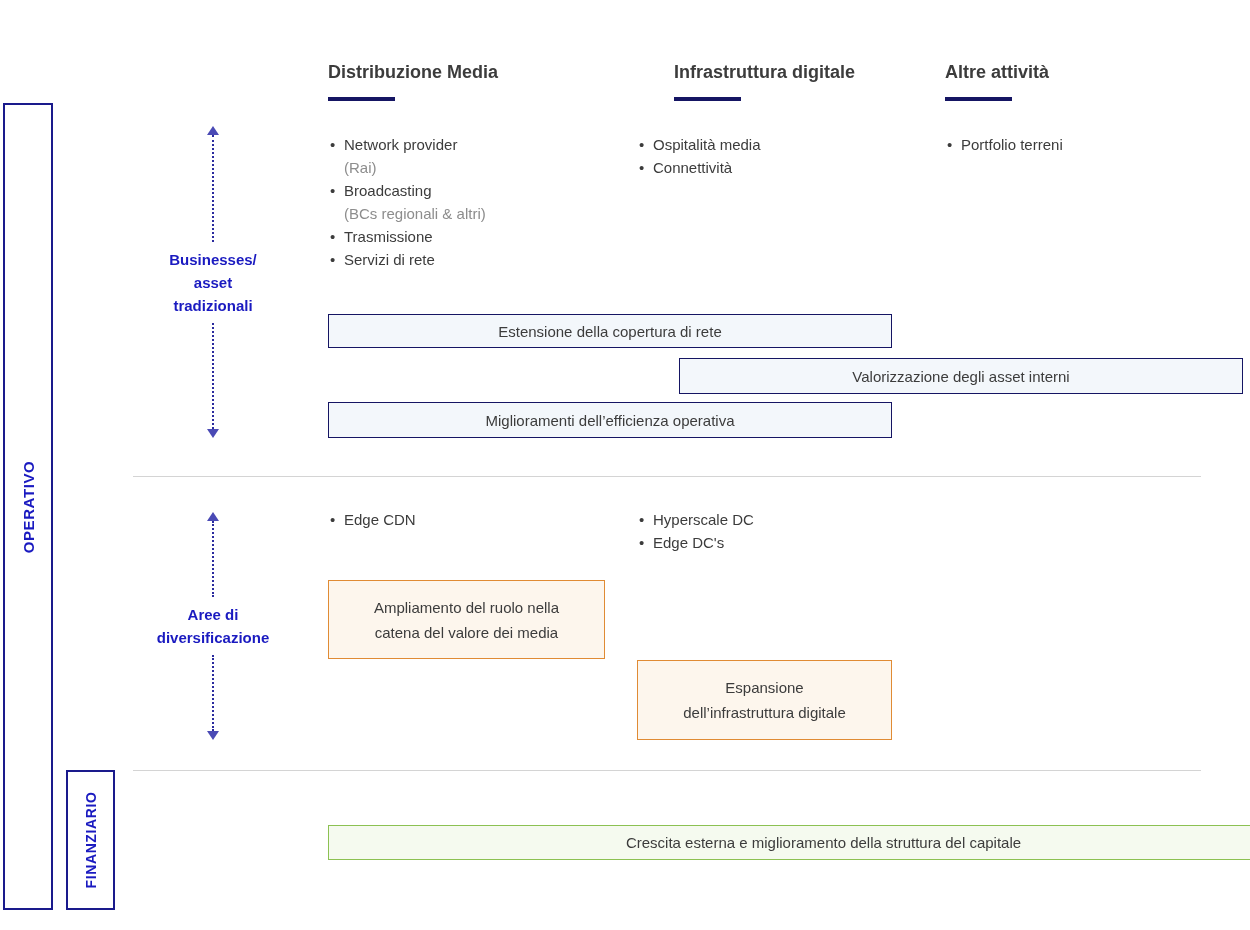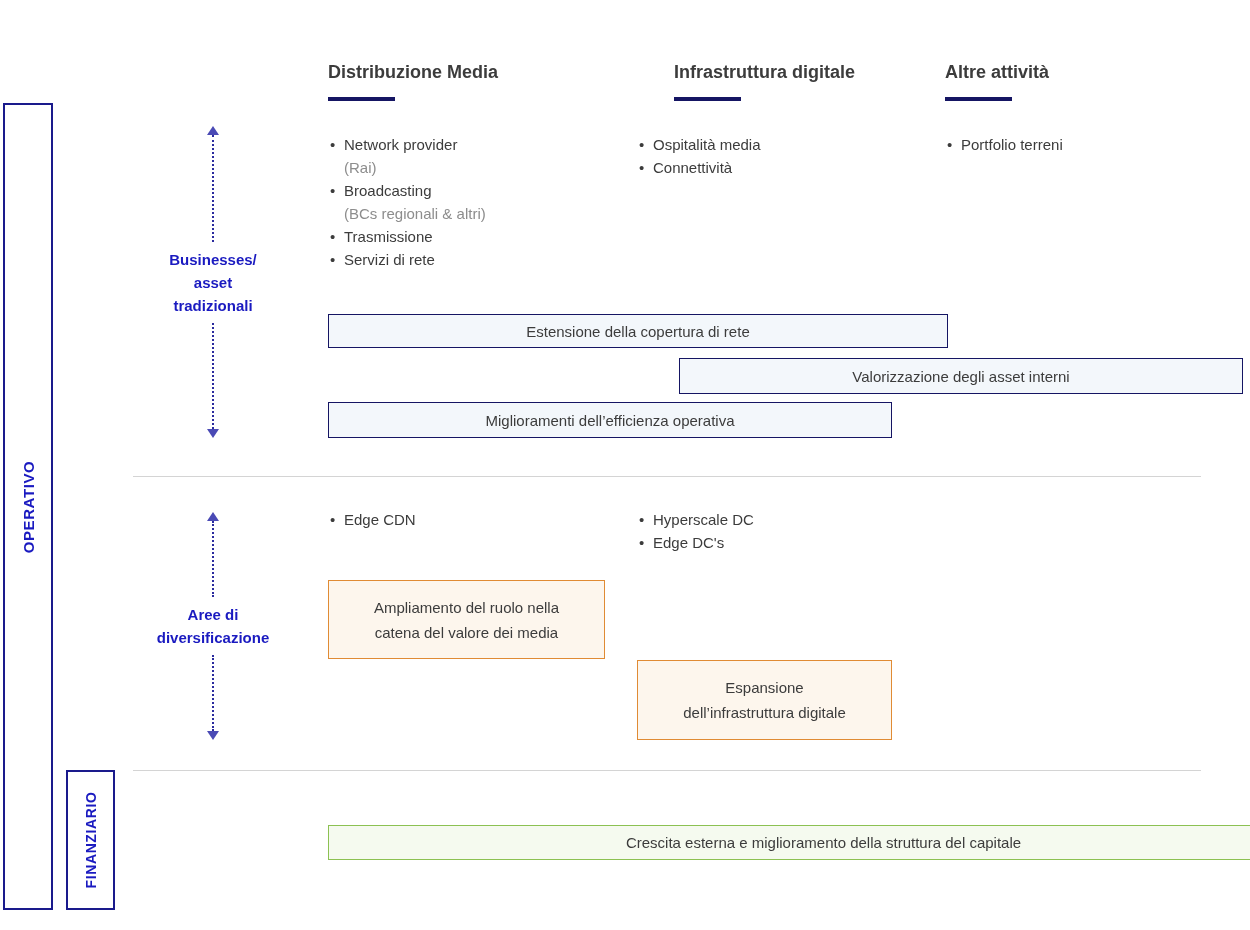--- a/index.html
+++ b/index.html
@@ -144,21 +144,21 @@
     text-align: center;
     font-size: 15px;
     line-height: 25px;
     color: #3c3c3c;
     white-space: pre-line;
   }
   .ibox.blue   { border: 1.5px solid #151563; background: #f3f7fb; }
   .ibox.orange { border: 1.5px solid #e08b34; background: #fdf6ed; }
   .ibox.green  { border: 1.5px solid #8cc152; background: #f5faef; }
 
-  #ibox-0 { left: 328px; top: 314px; width: 620px; height: 34px; }
+  #ibox-0 { left: 328px; top: 314px; width: 564px; height: 34px; }
   #ibox-1 { left: 637px; top: 358px; width: 564px; height: 36px; margin-left: 42px; }
   #ibox-2 { left: 328px; top: 402px; width: 564px; height: 36px; }
   #ibox-3 { left: 328px; top: 580px; width: 277px; height: 79px; }
   #ibox-4 { left: 637px; top: 660px; width: 255px; height: 80px; }
   #ibox-5 { left: 328px; top: 825px; width: 991px; height: 35px; }
 </style>
 </head>
 <body>
 
 <div class="vbox" id="operativo-box">

